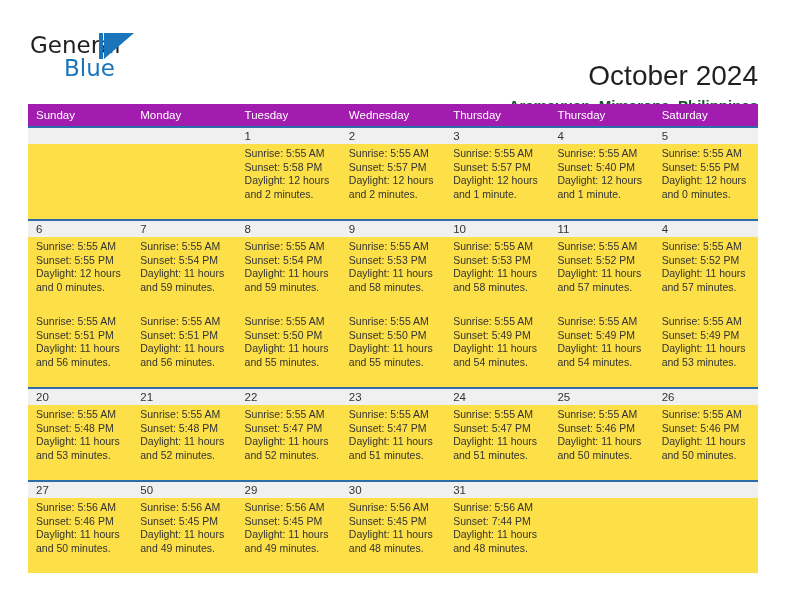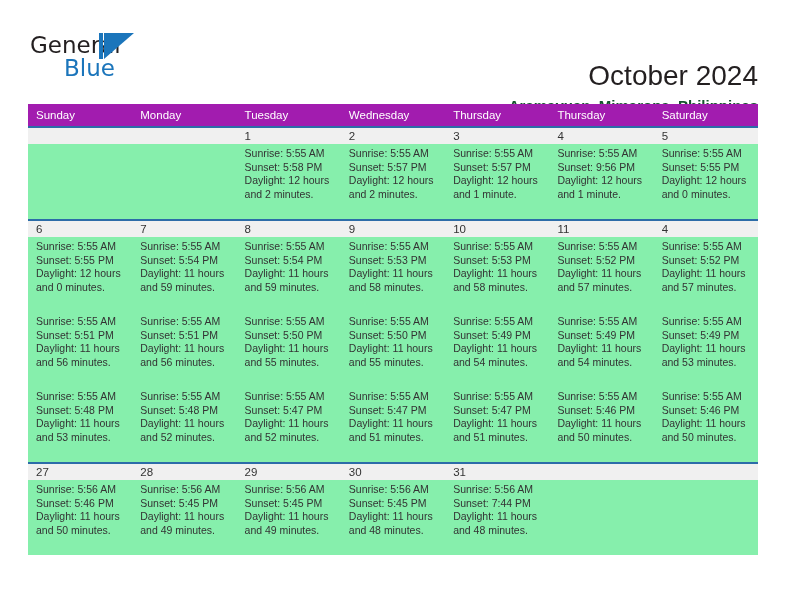--- a/index.html
+++ b/index.html
@@ -140,21 +140,21 @@
     font-size: 11.5px;
     color: #333333;
     height: 14px;
     vertical-align: middle;
     font-family: "Liberation Sans", sans-serif;
   }
   tr.datenum-row.first td {
     border-top: 2px solid #2c6ca8;
   }
   tr.info-row td {
-    background: #86efac;
+    background: #fde047;
     padding: 3px 6px 10px 8px;
     font-size: 10.5px;
     line-height: 13.6px;
     color: #333333;
     vertical-align: top;
     height: 62px;
     font-family: "Liberation Sans", sans-serif;
   }
   tr.info-row td div { white-space: nowrap; }
   .cell-empty { }
@@ -230,21 +230,21 @@
               <div>and 2 minutes.</div>
             </td>
             <td>
               <div>Sunrise: 5:55 AM</div>
               <div>Sunset: 5:57 PM</div>
               <div>Daylight: 12 hours</div>
               <div>and 1 minute.</div>
             </td>
             <td>
               <div>Sunrise: 5:55 AM</div>
-              <div>Sunset: 9:56 PM</div>
+              <div>Sunset: 5:40 PM</div>
               <div>Daylight: 12 hours</div>
               <div>and 1 minute.</div>
             </td>
             <td>
               <div>Sunrise: 5:55 AM</div>
               <div>Sunset: 5:55 PM</div>
               <div>Daylight: 12 hours</div>
               <div>and 0 minutes.</div>
             </td>
           </tr>
@@ -338,20 +338,29 @@
               <div>Daylight: 11 hours</div>
               <div>and 54 minutes.</div>
             </td>
             <td>
               <div>Sunrise: 5:55 AM</div>
               <div>Sunset: 5:49 PM</div>
               <div>Daylight: 11 hours</div>
               <div>and 53 minutes.</div>
             </td>
           </tr>
+          <tr class="datenum-row">
+            <td>20</td>
+            <td>21</td>
+            <td>22</td>
+            <td>23</td>
+            <td>24</td>
+            <td>25</td>
+            <td>26</td>
+          </tr>
           <tr class="info-row">
             <td>
               <div>Sunrise: 5:55 AM</div>
               <div>Sunset: 5:48 PM</div>
               <div>Daylight: 11 hours</div>
               <div>and 53 minutes.</div>
             </td>
             <td>
               <div>Sunrise: 5:55 AM</div>
               <div>Sunset: 5:48 PM</div>
@@ -384,21 +393,21 @@
             </td>
             <td>
               <div>Sunrise: 5:55 AM</div>
               <div>Sunset: 5:46 PM</div>
               <div>Daylight: 11 hours</div>
               <div>and 50 minutes.</div>
             </td>
           </tr>
           <tr class="datenum-row">
             <td>27</td>
-            <td>28</td>
+            <td>50</td>
             <td>29</td>
             <td>30</td>
             <td>31</td>
             <td>&nbsp;</td>
             <td>&nbsp;</td>
           </tr>
           <tr class="info-row">
             <td>
               <div>Sunrise: 5:56 AM</div>
               <div>Sunset: 5:46 PM</div>

